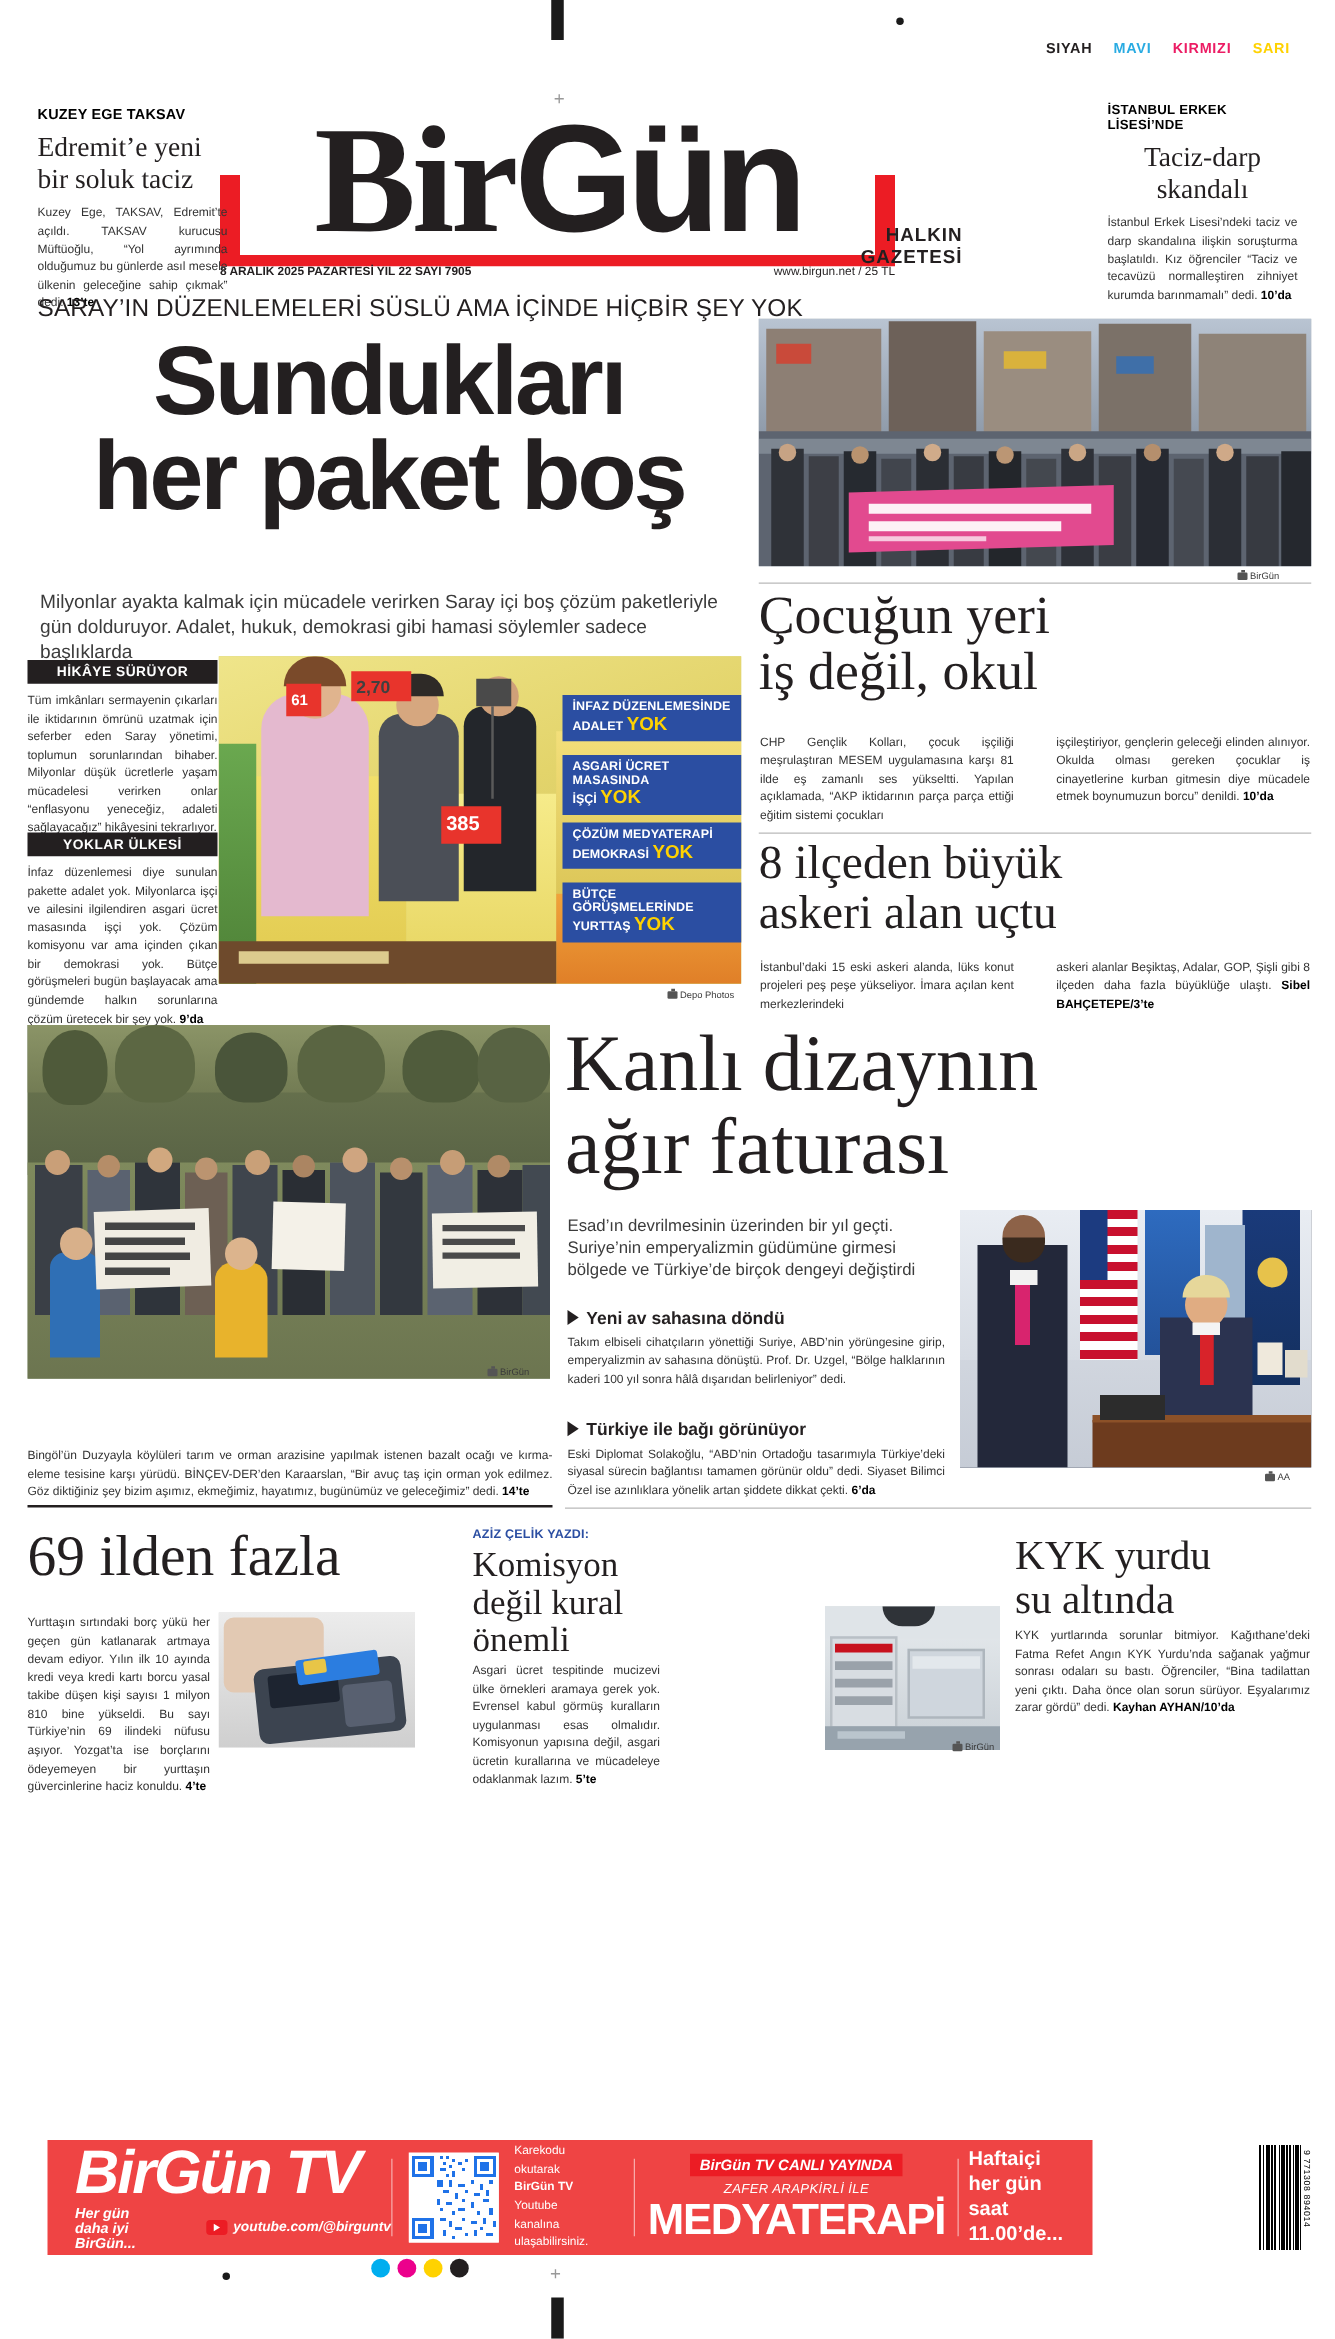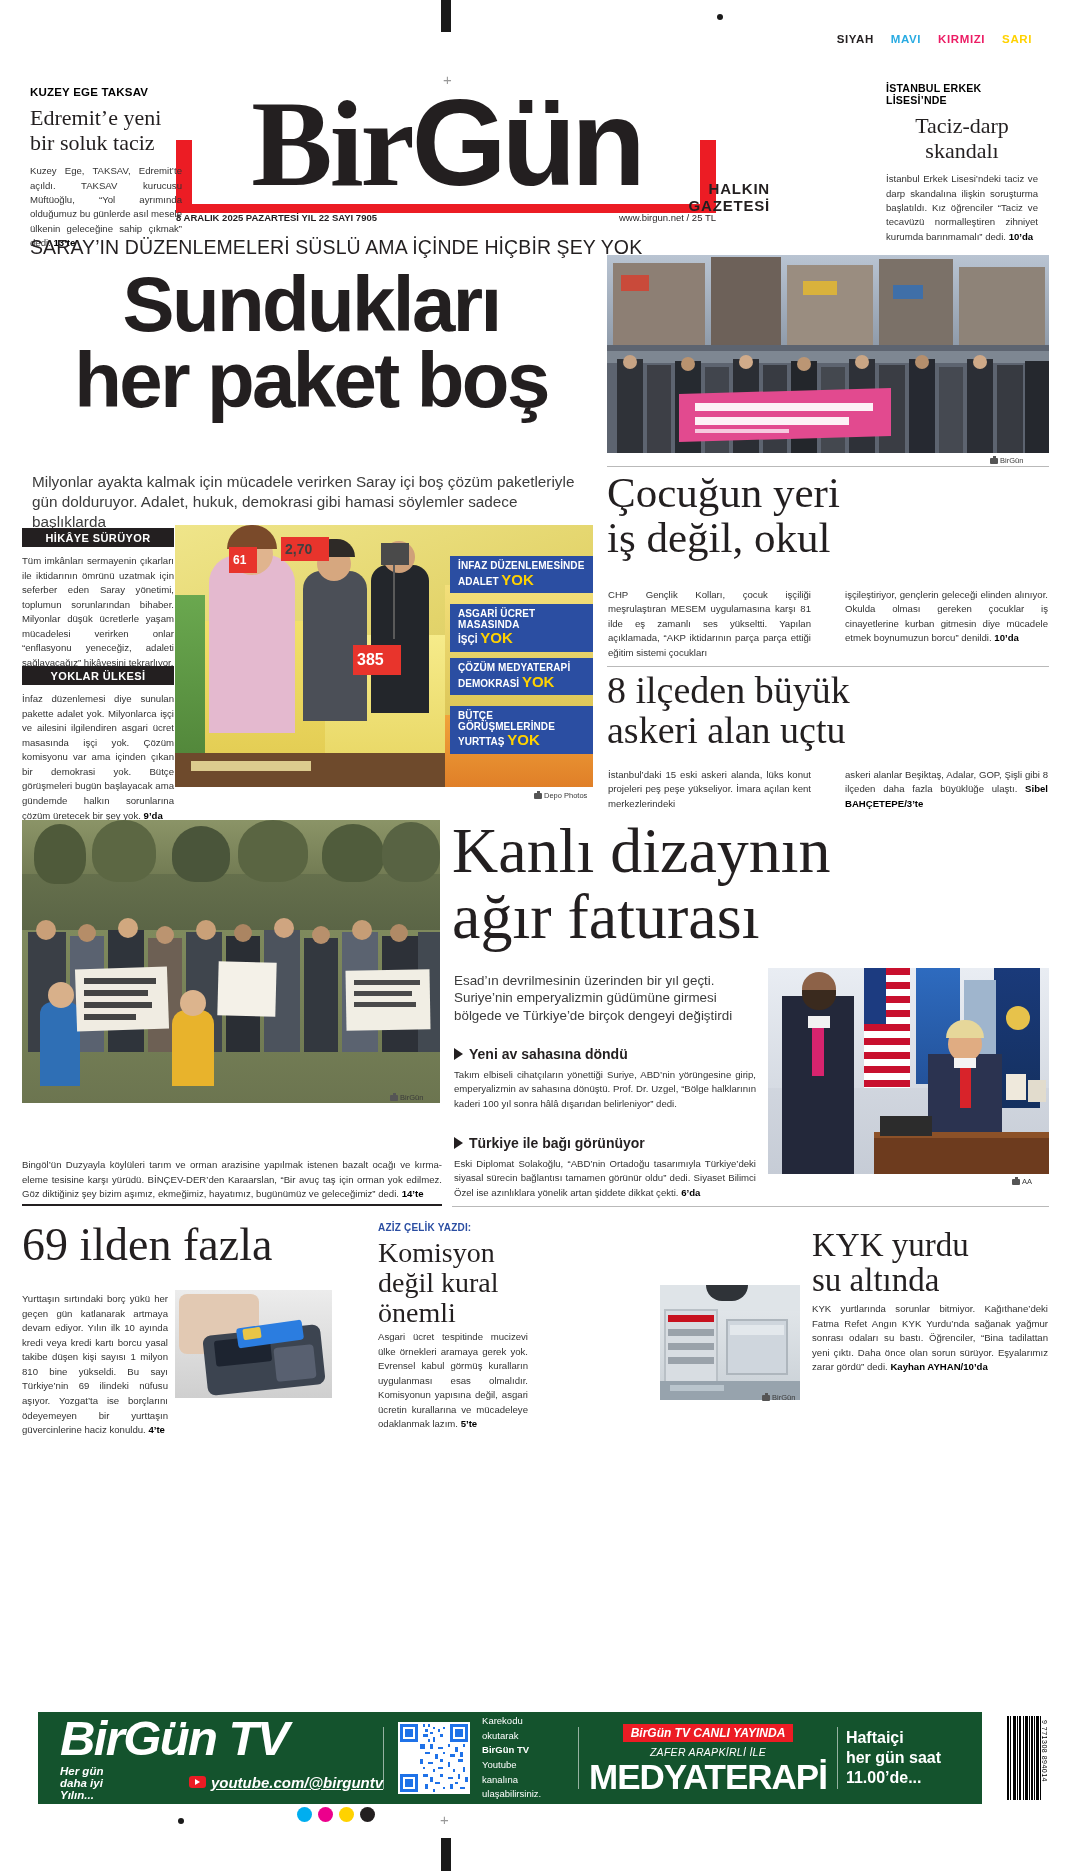--- a/index.html
+++ b/index.html
@@ -133,26 +133,26 @@
   .b-body b { font-weight:700; color:#000; }
   .pos-photo { position:absolute; left:175px; top:1290px; width:157px; height:108px;
     overflow:hidden; background:#d9d9d9; }
   .dorm-photo { position:absolute; left:660px; top:1285px; width:140px; height:115px;
     overflow:hidden; background:#cfd4d8; }
   .aziz-kicker { position:absolute; left:378px; top:1222px; font-size:10px; font-weight:700;
     color:#2b4ea2; letter-spacing:.2px;
     font-family:"Liberation Sans Narrow","Liberation Sans",sans-serif; }
 
   
-  .tvbanner { position:absolute; left:38px; top:1712px; width:944px; height:92px;
-    background:#14532d; color:#fff; display:flex; align-items:center; }
+  .tvbanner { position:absolute; left:38px; top:1712px; width:836px; height:92px;
+    background:#ef4444; color:#fff; display:flex; align-items:center; }
   .tv-logo { font-family:"Liberation Sans", sans-serif; font-weight:700; font-size:49px;
     letter-spacing:-1.6px; line-height:.95; font-style:italic; }
   .tv-tag { font-size:11.5px; font-style:italic; font-weight:700; margin-top:2px; }
-  .tv-yt { display:flex; align-items:center; gap:5px; font-size:15px; font-weight:700; font-style:italic;text-decoration:underline; }
+  .tv-yt { display:flex; align-items:center; gap:5px; font-size:11px; font-weight:700; font-style:italic; }
   .yt-badge { width:17px;height:12px;background:#ec1c24;border-radius:3px;position:relative; }
   .yt-badge::after{content:"";position:absolute;left:6px;top:3px;border-left:5px solid #fff;
     border-top:3px solid transparent;border-bottom:3px solid transparent;}
   .qr { width:72px; height:72px; background:#fff; }
   .qr-text { font-size:9.5px; line-height:1.55; width:82px; }
   .qr-text b { font-weight:700; }
   .canli { background:#ec1c24; color:#fff; font-size:12px; font-weight:700; font-style:italic;
     padding:2px 8px; display:inline-block; }
   .zafer { font-size:10.5px; font-style:italic; font-weight:400; letter-spacing:.3px; margin-top:4px; }
   .medya { font-family:"Liberation Sans", sans-serif; font-weight:700; font-size:35px;
@@ -508,21 +508,21 @@
   <div class="b-head" style="left:812px;top:1228px;width:240px;font-size:33px;line-height:1.06">
     <span>KYK yurdu</span><br>
     <span>su altında</span>
   </div>
   <div class="b-body" style="left:812px;top:1302px;width:236px"><span>KYK yurtlarında sorunlar bitmiyor. Kağıthane’deki Fatma Refet Angın KYK Yurdu’nda sağanak yağmur sonrası odaları su bastı. Öğrenciler, “Bina tadilattan yeni çıktı. Daha önce olan sorun sürüyor. Eşyalarımız zarar gördü” dedi.</span> <b>Kayhan AYHAN/10’da</b></div>
 
   <div class="tvbanner">
     <div style="width:360px;padding-left:22px">
       <div class="tv-logo">BirGün TV</div>
       <div style="display:flex;align-items:center;gap:56px;margin-top:2px">
-        <span class="tv-tag">Her gün daha iyi Yılın...</span>
+        <span class="tv-tag">Her gün daha iyi BirGün...</span>
         <span class="tv-yt">
           <span class="yt-badge"></span>
           <span>youtube.com/@birguntv</span>
         </span>
       </div>
     </div>
     <div class="vdiv"></div>
     <div style="display:flex;align-items:center;gap:12px;padding:0 14px">
       <svg class="qr" viewBox="0 0 29 29" shape-rendering="crispEdges">
         <rect width="29" height="29" fill="#fff"></rect>

